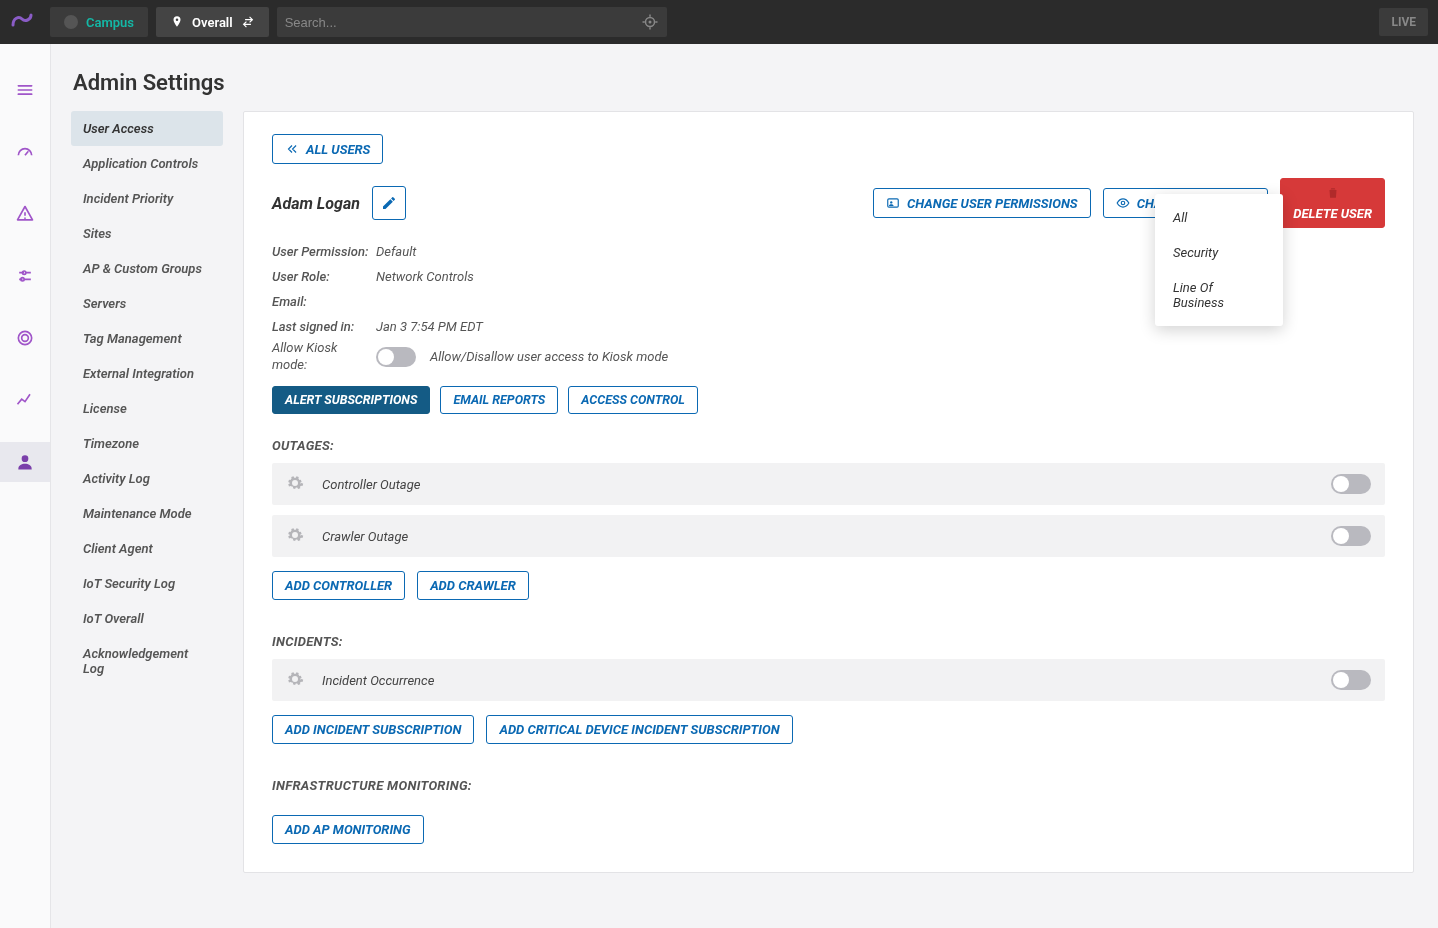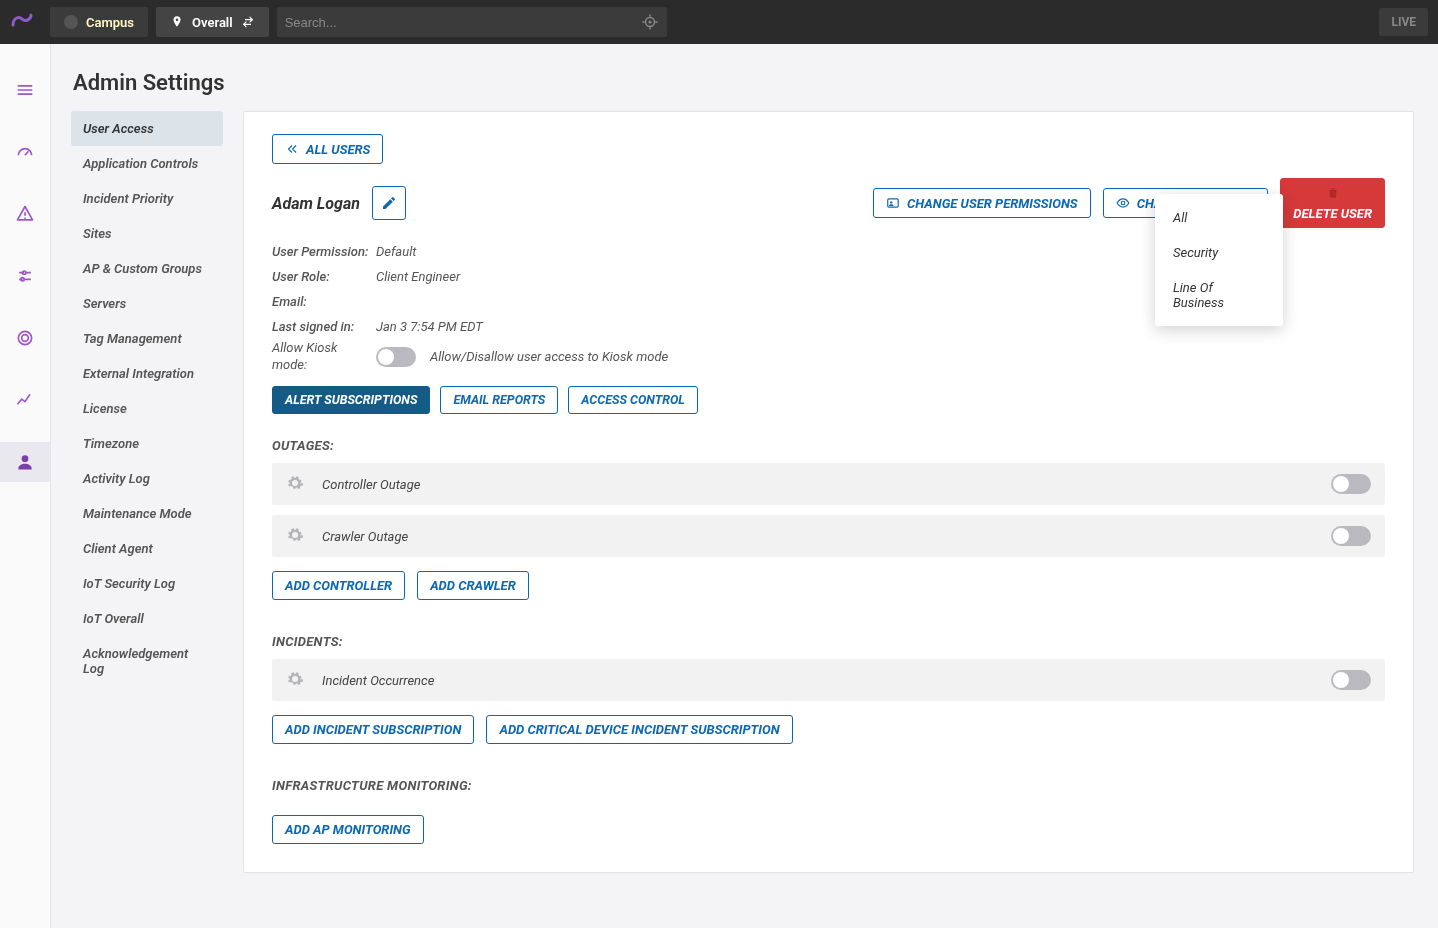--- a/index.html
+++ b/index.html
@@ -21,21 +21,21 @@
   padding: 0 10px;
   gap: 8px;
 }
 .logo-nz {
   width: 24px; height: 24px;
   display: flex; align-items: center; justify-content: center;
   margin-right: 8px;
 }
 .top-chip {
   background: #3b3b3b;
-  color: #fef9c3;
+  color: #14b8a6;
   font-size: 13px;
   font-weight: 600;
   height: 30px;
   padding: 0 14px;
   display: flex;
   align-items: center;
   gap: 8px;
   border-radius: 2px;
 }
 .top-chip.active { background: #444; color: #fff; }
@@ -334,21 +334,21 @@
         <div class="popover">
           <div class="popover-item"><span>All</span></div>
           <div class="popover-item"><span>Security</span></div>
           <div class="popover-item"><span>Line Of Business</span></div>
         </div>
 
         <div class="info-grid">
           <span class="lbl">User Permission:</span>
           <span class="val">Default</span>
           <span class="lbl">User Role:</span>
-          <span class="val">Client Engineer</span>
+          <span class="val">Network Controls</span>
           <span class="lbl">Email:</span>
           <span class="val"></span>
           <span class="lbl">Last signed in:</span>
           <span class="val">Jan 3 7:54 PM EDT</span>
         </div>
         <div class="kiosk-row">
           <span class="lbl">Allow Kiosk mode:</span>
           <span class="toggle"></span>
           <span>Allow/Disallow user access to Kiosk mode</span>
         </div>

